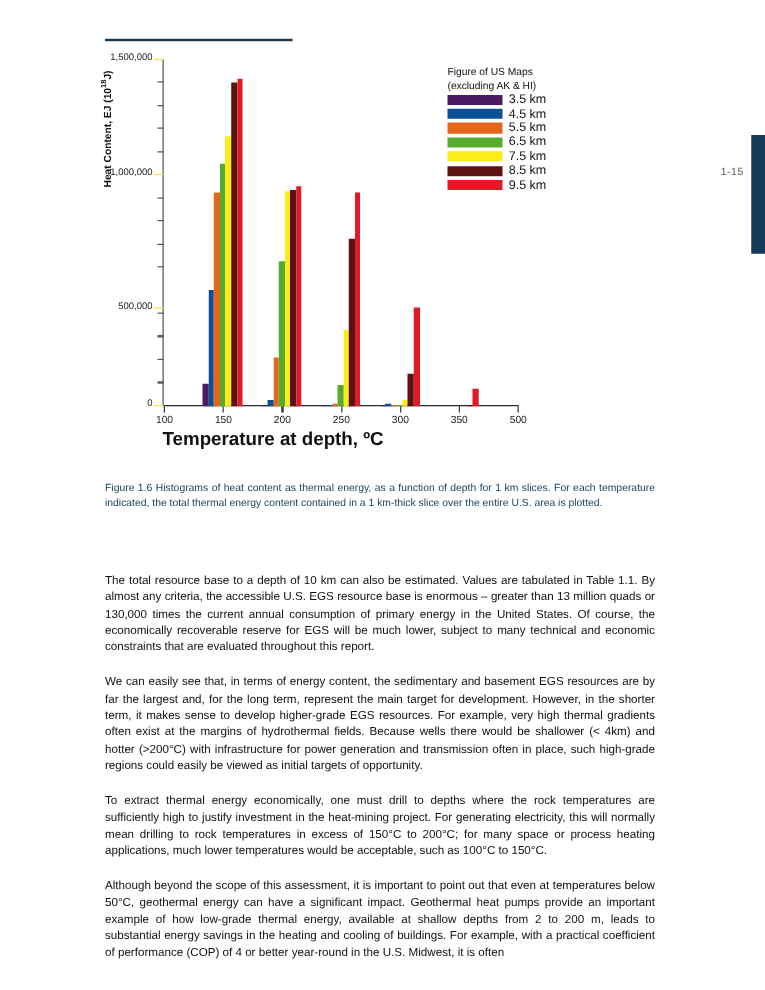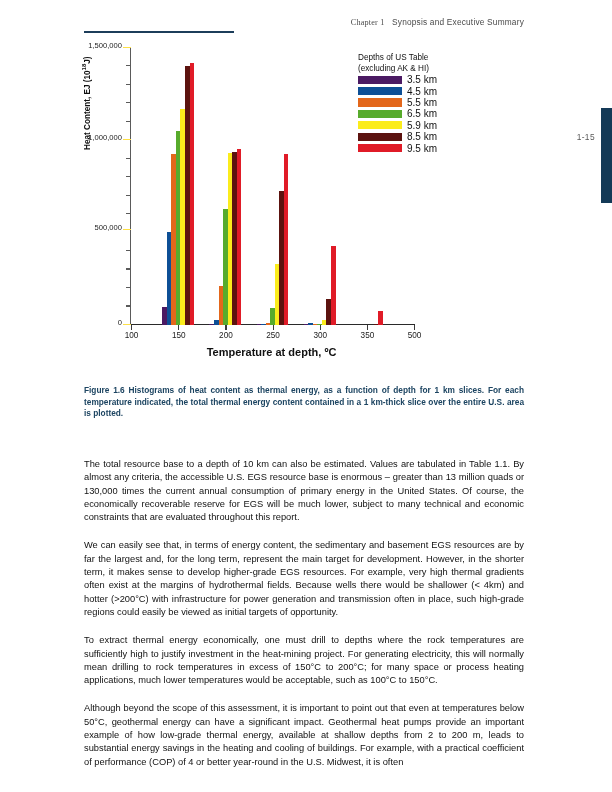--- a/index.html
+++ b/index.html
@@ -74,85 +74,80 @@
   }
   .xtick .lab {
     position:absolute; top:6px; left:50%; transform:translateX(-50%);
     font-family:"Liberation Sans", sans-serif;
     font-size:8.2px; color:#222; white-space:nowrap;
   }
   .bar { position:absolute; bottom:0; }
 
   .xlabel {
     position:absolute; left:46px; width:283px; top:306px;
-    text-align:center;
-    font-family:"Liberation Sans", sans-serif;
-    font-weight:bold; font-size:11px; color:#111;
+    text-align:left;
+    font-family:"Liberation Sans", sans-serif;
+    font-weight:bold; font-size:15px; color:#111;
     line-height:12.5px;
   }
 
   .legend {
     position:absolute; left:274px; top:12px;
     font-family:"Liberation Sans", sans-serif;
   }
   .legend .lgd-title {
     font-size:8.2px; color:#111; line-height:11px; white-space:nowrap;
   }
   .lgd-row { display:flex; align-items:center; height:11.4px; }
   .lgd-sw { width:44px; height:8.2px; }
   .lgd-tx { font-size:10px; color:#111; margin-left:5px; }
 
   
   .caption {
     position:absolute; left:84px; top:385px; width:440px;
     font-family:"Liberation Sans", sans-serif;
-    font-size:8.3px; font-weight:bold; color:#1c4461;
+    font-size:8.3px; font-weight:normal; color:#1c4461;
     line-height:11.6px; text-align:justify;
   }
 
   
   .body { position:absolute; left:84px; width:440px; }
   .body p {
     margin:0 0 15px 0;
     font-family:Liberation Sans, sans-serif;
     font-size:9.3px; line-height:13.3px; color:#111;
     text-align:justify;
   }
 </style>
 </head>
 <body>
 
 <div class="page">
 
-  <div class="runhead">
-    <span class="chap">Chapter 1</span>
-    &nbsp;
-    <span class="ttl">Synopsis and Executive Summary</span>
-  </div>
   <div class="rule"></div>
 
   <div class="foliotab"></div>
   <div class="folio">1-15</div>
 
   <div class="figure">
 
     <div class="ylabel">
       <span>Heat Content, EJ (10</span><sup>18</sup><span>J)</span>
     </div>
 
     <div class="plot" id="plot">
       <div class="axis-bottom"></div>
     <div class="ytick major" style="bottom: 0px;">
           <span class="lab">0</span>
         </div>
         <div class="ytick" style="bottom: 18.4667px;"></div>
         <div class="ytick" style="bottom: 36.9333px;"></div>
         <div class="ytick" style="bottom: 55.4px;"></div>
         <div class="ytick" style="bottom: 73.8667px;"></div>
-        <div class="ytick major" style="bottom: 95px;">
+        <div class="ytick major" style="bottom: 78px;">
           <span class="lab">500,000</span>
         </div>
         <div class="ytick" style="bottom: 110.8px;"></div>
         <div class="ytick" style="bottom: 129.267px;"></div>
         <div class="ytick" style="bottom: 147.733px;"></div>
         <div class="ytick" style="bottom: 166.2px;"></div>
         <div class="ytick major" style="bottom: 184.667px;">
           <span class="lab">1,000,000</span>
         </div>
         <div class="ytick" style="bottom: 203.133px;"></div>
@@ -213,42 +208,42 @@
         <div class="bar" style="left: 200.042px; width: 4.55px; height: 79.4067px; background: rgb(224, 27, 39);"></div>
         <div class="bar" style="left: 242.658px; width: 4.55px; height: 0.8px; background: rgb(92, 19, 15);"></div>
         <div class="bar" style="left: 247.208px; width: 4.55px; height: 14.404px; background: rgb(224, 27, 39);"></div>
       </div>
 
     <div class="xlabel">
       <div>Temperature at depth, ºC</div>
     </div>
 
     <div class="legend">
-      <div class="lgd-title">Depths of US Table</div>
+      <div class="lgd-title">Figure of US Maps</div>
       <div class="lgd-title">(excluding AK &amp; HI)</div>
       <div id="legend-rows">
           <div class="lgd-row">
             <div class="lgd-sw" style="background: rgb(75, 26, 99);"></div>
             <div class="lgd-tx">3.5 km</div>
           </div>
           <div class="lgd-row">
             <div class="lgd-sw" style="background: rgb(13, 79, 150);"></div>
             <div class="lgd-tx">4.5 km</div>
           </div>
           <div class="lgd-row">
             <div class="lgd-sw" style="background: rgb(227, 103, 27);"></div>
             <div class="lgd-tx">5.5 km</div>
           </div>
           <div class="lgd-row">
             <div class="lgd-sw" style="background: rgb(87, 171, 44);"></div>
             <div class="lgd-tx">6.5 km</div>
           </div>
           <div class="lgd-row">
             <div class="lgd-sw" style="background: rgb(251, 236, 28);"></div>
-            <div class="lgd-tx">5.9 km</div>
+            <div class="lgd-tx">7.5 km</div>
           </div>
           <div class="lgd-row">
             <div class="lgd-sw" style="background: rgb(92, 19, 15);"></div>
             <div class="lgd-tx">8.5 km</div>
           </div>
           <div class="lgd-row">
             <div class="lgd-sw" style="background: rgb(224, 27, 39);"></div>
             <div class="lgd-tx">9.5 km</div>
           </div>
         </div>

